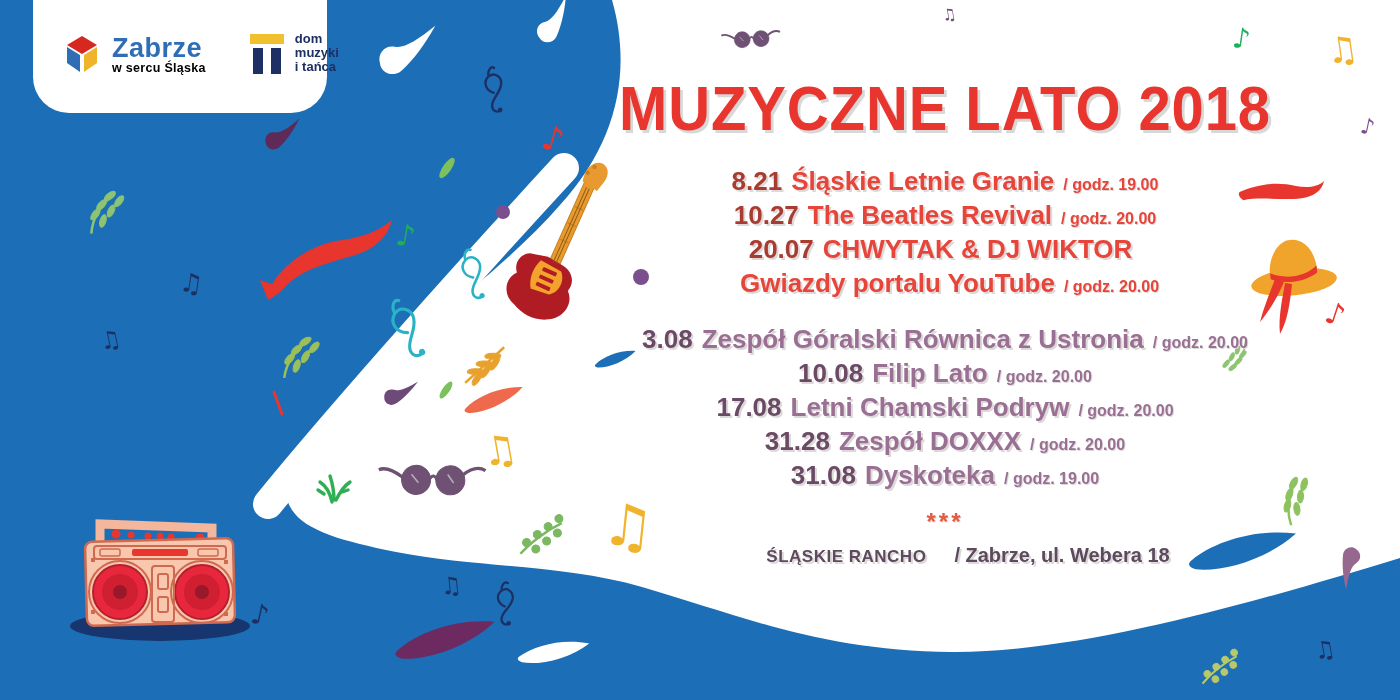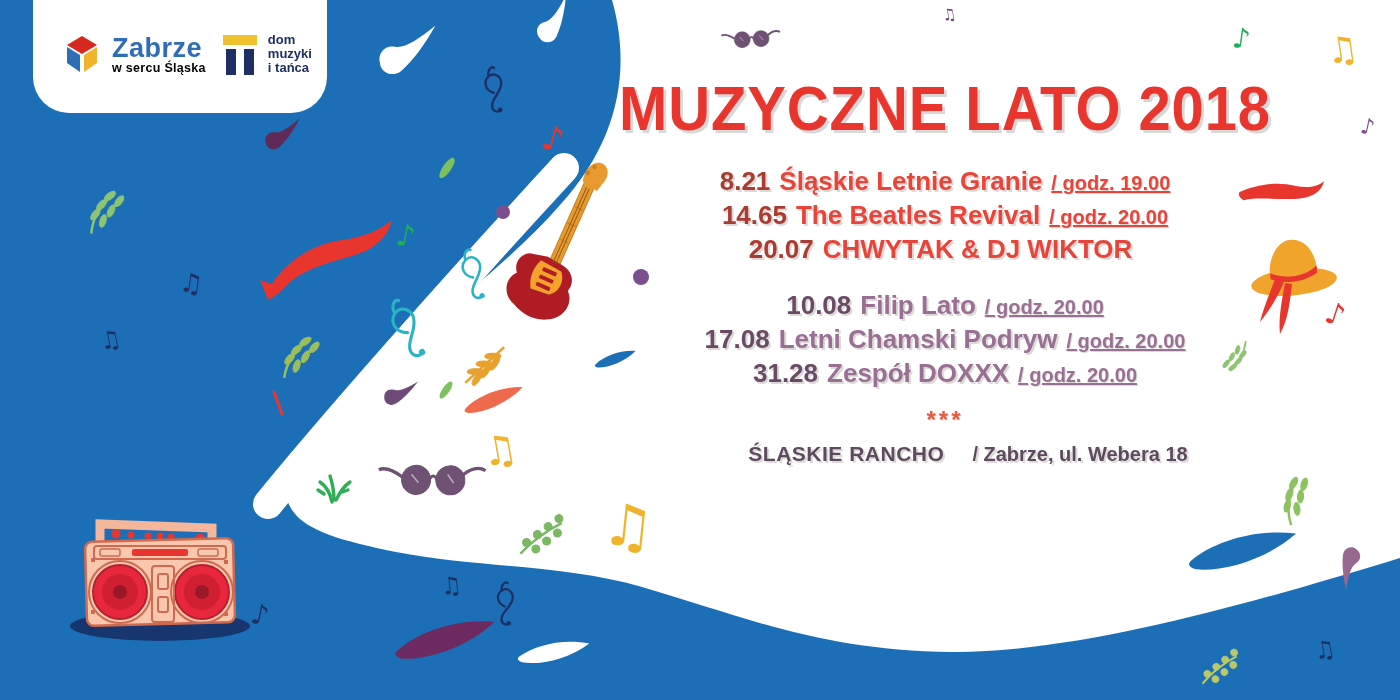--- a/index.html
+++ b/index.html
@@ -5,48 +5,48 @@
 <style>
   html,body{margin:0;padding:0;background:#dfe7ee;}
   .poster{
     position:relative;width:1400px;height:700px;overflow:hidden;
     background:#1c6fb6;font-family:"Liberation Sans",sans-serif;
   }
   .bg{position:absolute;left:0;top:0;width:1400px;height:700px;display:block;}
   .note-glyph{font-family:"DejaVu Sans",sans-serif;}
 
   
-  .logo-badge{position:absolute;left:60px;top:32px;display:flex;gap:17px;align-items:center;}
+  .logo-badge{position:absolute;left:60px;top:32px;display:flex;gap:44px;align-items:flex-start;}
   .zabrze{display:flex;gap:8px;align-items:center;}
   .zabrze-text .zname{display:block;color:#2f6db5;font-weight:bold;font-size:27px;line-height:25px;letter-spacing:.5px;}
   .zabrze-text .ztag{display:block;color:#000000;font-weight:bold;font-size:12.5px;letter-spacing:.3px;}
   .dmit{display:flex;gap:9px;align-items:flex-start;}
   .dmit-text span{display:block;color:#1d2f63;font-weight:bold;font-size:13px;line-height:14px;}
 
   
   .content{
     position:absolute;left:540px;top:72px;width:810px;text-align:center;
     font-weight:bold;
   }
   .main-title{
     margin:0 0 22px;font-size:63px;color:#e8352e;letter-spacing:1px;white-space:nowrap;
     transform:scaleX(.92);transform-origin:center;
     text-shadow:3px 3px 0 #d8d8d8;
   }
   .row{line-height:30px;white-space:nowrap;}
   .row .date{font-size:26px;color:#a93c31;margin-right:9px;text-shadow:2px 2px 0 #ded9d9;}
   .row .etitle{font-size:26px;color:#e8453a;text-shadow:2px 2px 0 #ded9d9;}
-  .row .time{font-size:20px;color:#e8453a;margin-left:9px;text-shadow:1px 1px 0 #ded9d9;text-decoration:underline;}
+  .row .time{font-size:16px;color:#e8453a;margin-left:9px;text-shadow:1px 1px 0 #ded9d9;}
   .august{margin-top:22px;}
   .august .date{color:#6b4a66;}
   .august .etitle{color:#9a6f94;}
   .august .time{color:#9a6f94;}
   .stars{margin-top:14px;font-size:24px;color:#e45b3f;letter-spacing:3px;text-shadow:1px 1px 0 #ded9d9;}
   .venue{margin-top:8px;color:#5d4a5e;text-shadow:2px 2px 0 #ded9d9;}
-  .venue .vname{font-size:21px;letter-spacing:.5px;margin-left:46px;}
+  .venue .vname{font-size:17px;letter-spacing:.5px;margin-left:46px;}
   .venue .vaddr{font-size:20px;margin-left:28px;}
 </style>
 </head>
 <body>
 
 <div class="poster">
 
   <svg class="bg" viewBox="0 0 1400 700" aria-hidden="true">
     <defs>
       <path id="drop" d="M -6 2 C -9 -4 -5 -10 1 -10 C 7 -10 14 -17 23 -28 C 19 -15 14 -4 8 4 C 4 9 -4 8 -6 2 Z"></path>
@@ -259,36 +259,45 @@
   </div>
 
   <div class="content">
     <h1 class="main-title">MUZYCZNE LATO 2018</h1>
 
     <div class="july">
       <div class="row">
         <span class="date">8.21</span><span class="etitle">Śląskie Letnie Granie</span><span class="time">/ godz. 19.00</span>
       </div>
       <div class="row">
-        <span class="date">14.65</span><span class="etitle">The Beatles Revival</span><span class="time">/ godz. 20.00</span>
+        <span class="date">10.27</span><span class="etitle">The Beatles Revival</span><span class="time">/ godz. 20.00</span>
       </div>
       <div class="row">
         <span class="date">20.07</span><span class="etitle">CHWYTAK &amp; DJ WIKTOR</span><span class="time"></span>
       </div>
+      <div class="row">
+        <span class="date"></span><span class="etitle">Gwiazdy portalu YouTube</span><span class="time">/ godz. 20.00</span>
+      </div>
     </div>
 
     <div class="august">
       <div class="row">
+        <span class="date">3.08</span><span class="etitle">Zespół Góralski Równica z Ustronia</span><span class="time">/ godz. 20.00</span>
+      </div>
+      <div class="row">
         <span class="date">10.08</span><span class="etitle">Filip Lato</span><span class="time">/ godz. 20.00</span>
       </div>
       <div class="row">
         <span class="date">17.08</span><span class="etitle">Letni Chamski Podryw</span><span class="time">/ godz. 20.00</span>
       </div>
       <div class="row">
         <span class="date">31.28</span><span class="etitle">Zespół DOXXX</span><span class="time">/ godz. 20.00</span>
+      </div>
+      <div class="row">
+        <span class="date">31.08</span><span class="etitle">Dyskoteka</span><span class="time">/ godz. 19.00</span>
       </div>
     </div>
 
     <div class="stars">***</div>
 
     <div class="venue">
       <span class="vname">ŚLĄSKIE RANCHO</span><span class="vaddr">/ Zabrze, ul. Webera 18</span>
     </div>
   </div>
 

